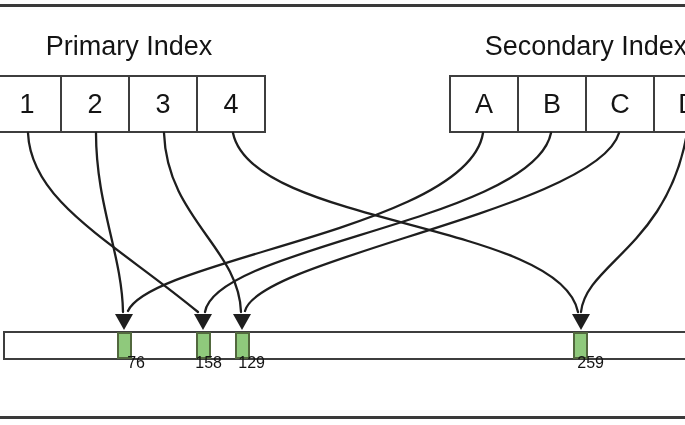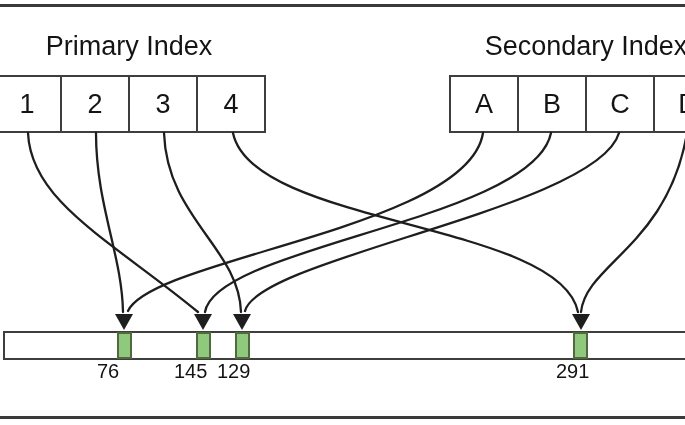--- a/index.html
+++ b/index.html
@@ -32,22 +32,22 @@
   }
   .record-cell{
     position:absolute;top:332px;height:27px;width:15px;
     box-sizing:border-box;background:#8fc97c;border:2px solid #52683e;
   }
   .record-cell.r76{left:117px;}
   .record-cell.r103{left:196px;}
   .record-cell.r107{left:235px;}
   .record-cell.r211{left:573px;}
   .offset{
-    position:absolute;top:362px;width:48px;text-align:left;
-    font-size:20px;line-height:18px;color:#141414;
+    position:absolute;top:354px;width:48px;text-align:right;
+    font-size:16px;line-height:18px;color:#141414;
   }
   .offset.o76{left:97px;}
   .offset.o103{left:174px;}
   .offset.o107{left:217px;}
   .offset.o211{left:556px;}
 </style>
 </head>
 <body>
 
 <div class="canvas">
@@ -91,19 +91,19 @@
     </g>
     <g fill="#1e1e1e" stroke="none">
       <polygon points="115,314 133,314 124,330"></polygon>
       <polygon points="194,314 212,314 203,330"></polygon>
       <polygon points="233,314 251,314 242,330"></polygon>
       <polygon points="572,314 590,314 581,330"></polygon>
     </g>
   </svg>
 
   <div class="offset o76">76</div>
-  <div class="offset o103">145</div>
+  <div class="offset o103">158</div>
   <div class="offset o107">129</div>
-  <div class="offset o211">291</div>
+  <div class="offset o211">259</div>
 
   <div class="rule bottom"></div>
 
 </div>
 
 </body></html>

